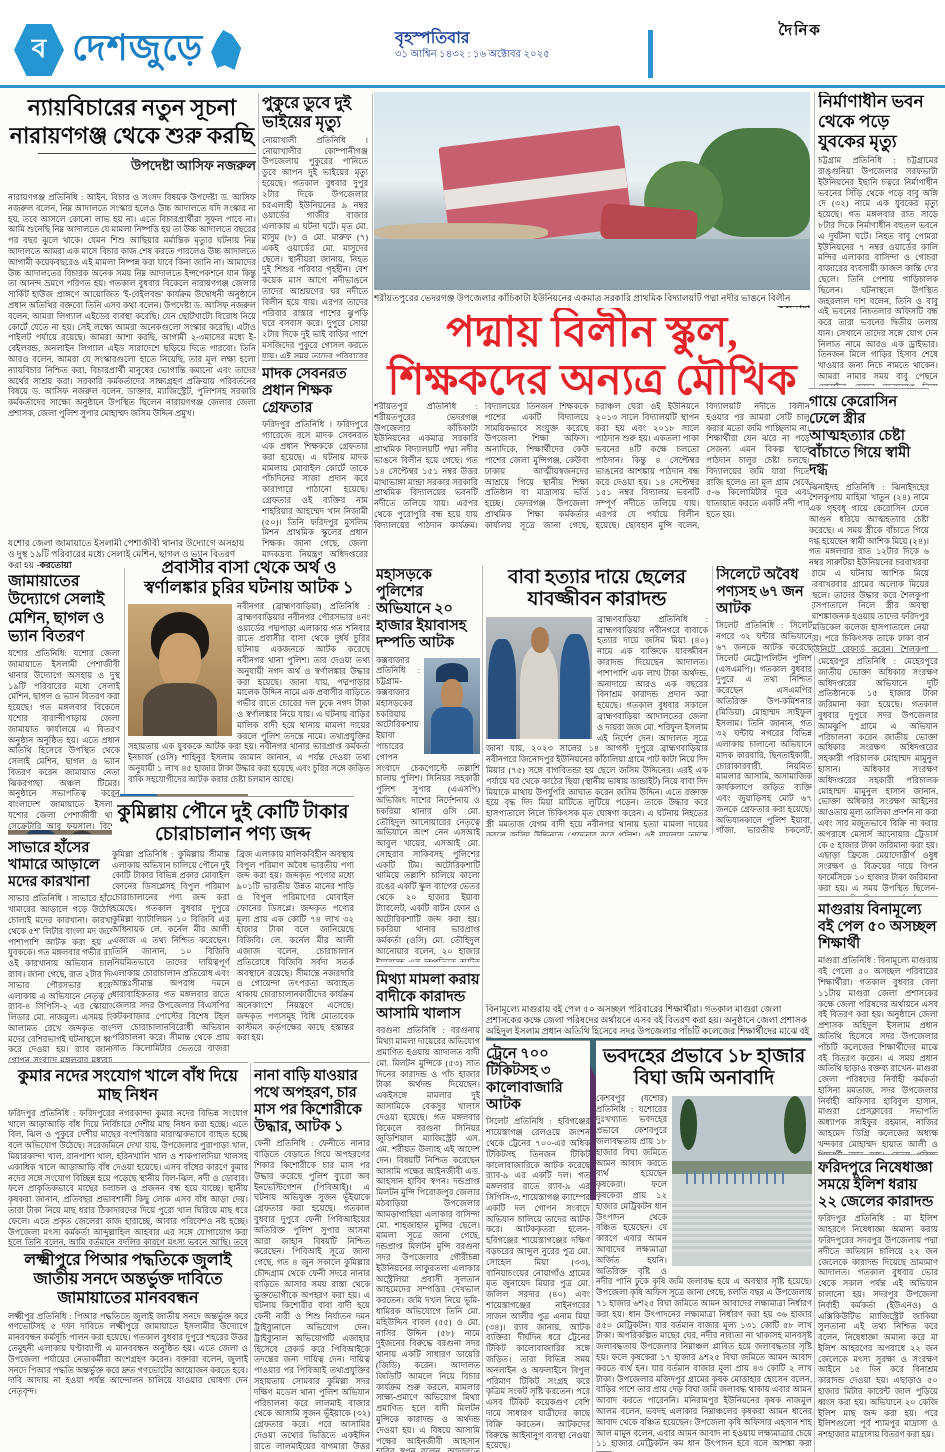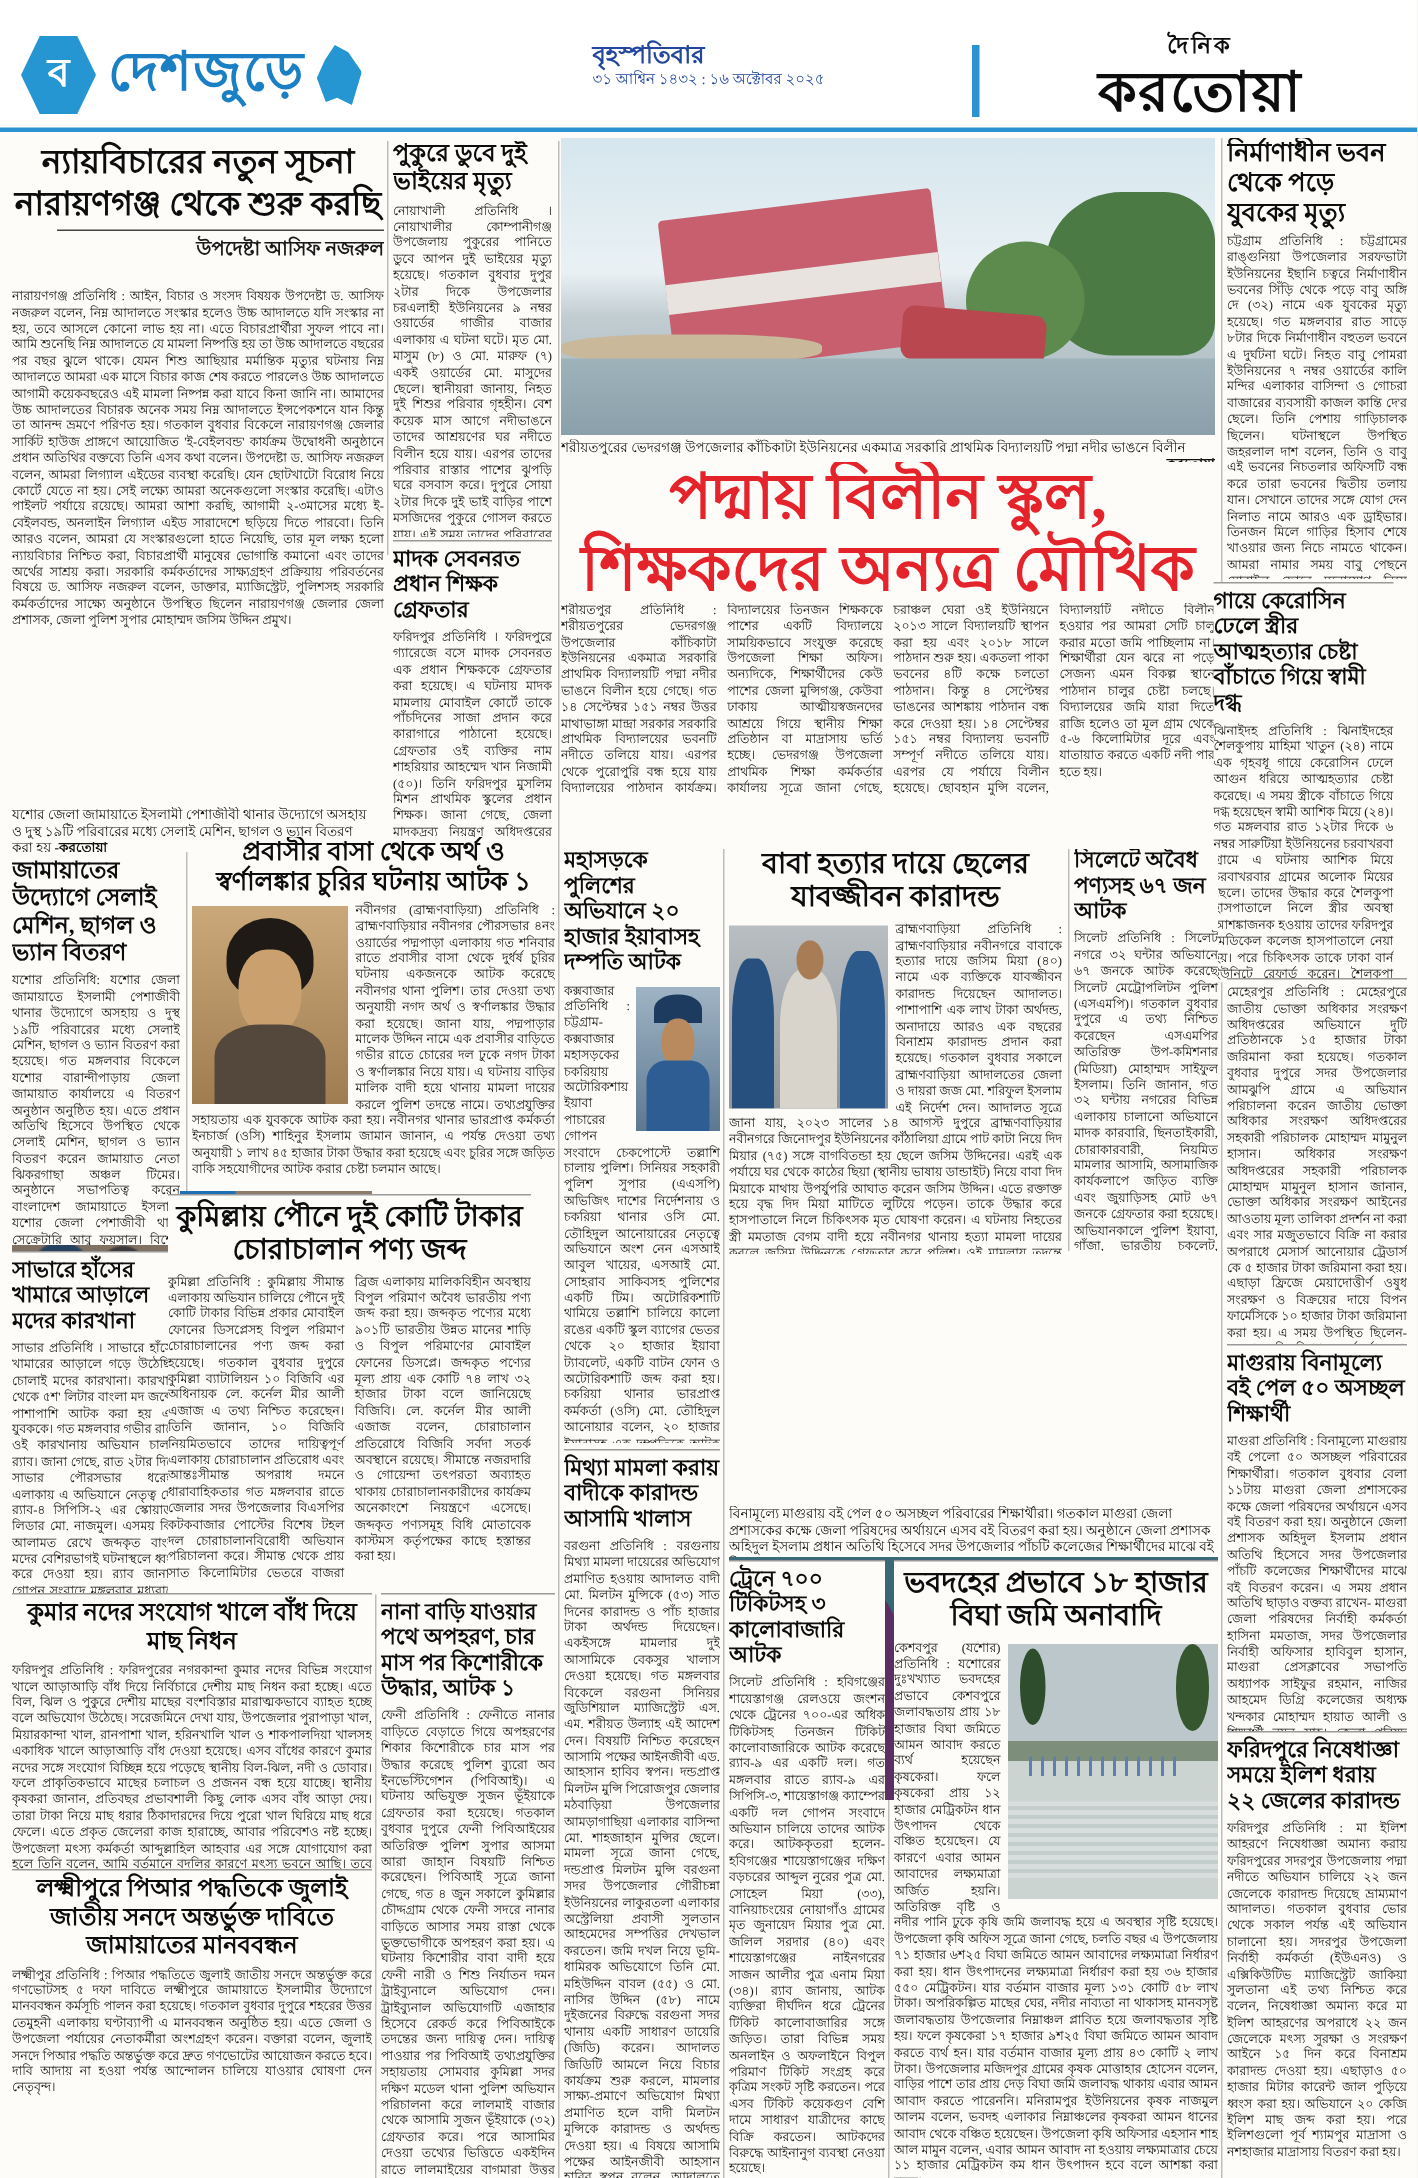--- a/index.html
+++ b/index.html
@@ -94,21 +94,20 @@
       <div class="brand-word">দেশজুড়ে</div>
       <div class="brand-map"></div>
     </div>
     <div class="date-block">
       <div class="date-weekday">বৃহস্পতিবার</div>
       <div class="date-line">৩১ আশ্বিন ১৪৩২ : ১৬ অক্টোবর ২০২৫</div>
     </div>
     <div class="name-bar"></div>
     <div class="nameplate">
       <div class="tag">দৈনিক</div>
-      <div class="nm">করতোয়া</div>
     </div>
   </div>
   <div class="masthead-rule"></div>
 
   <div class="vr" style="left:258px;top:94px;height:276px;"></div>
   <div class="vr" style="left:372px;top:94px;height:1358px;"></div>
   <div class="vr" style="left:814px;top:92px;height:1360px;"></div>
   <div class="vr" style="left:124px;top:560px;height:498px;"></div>
   <div class="vr" style="left:482px;top:566px;height:886px;"></div>
   <div class="vr" style="left:712px;top:566px;height:268px;"></div>

